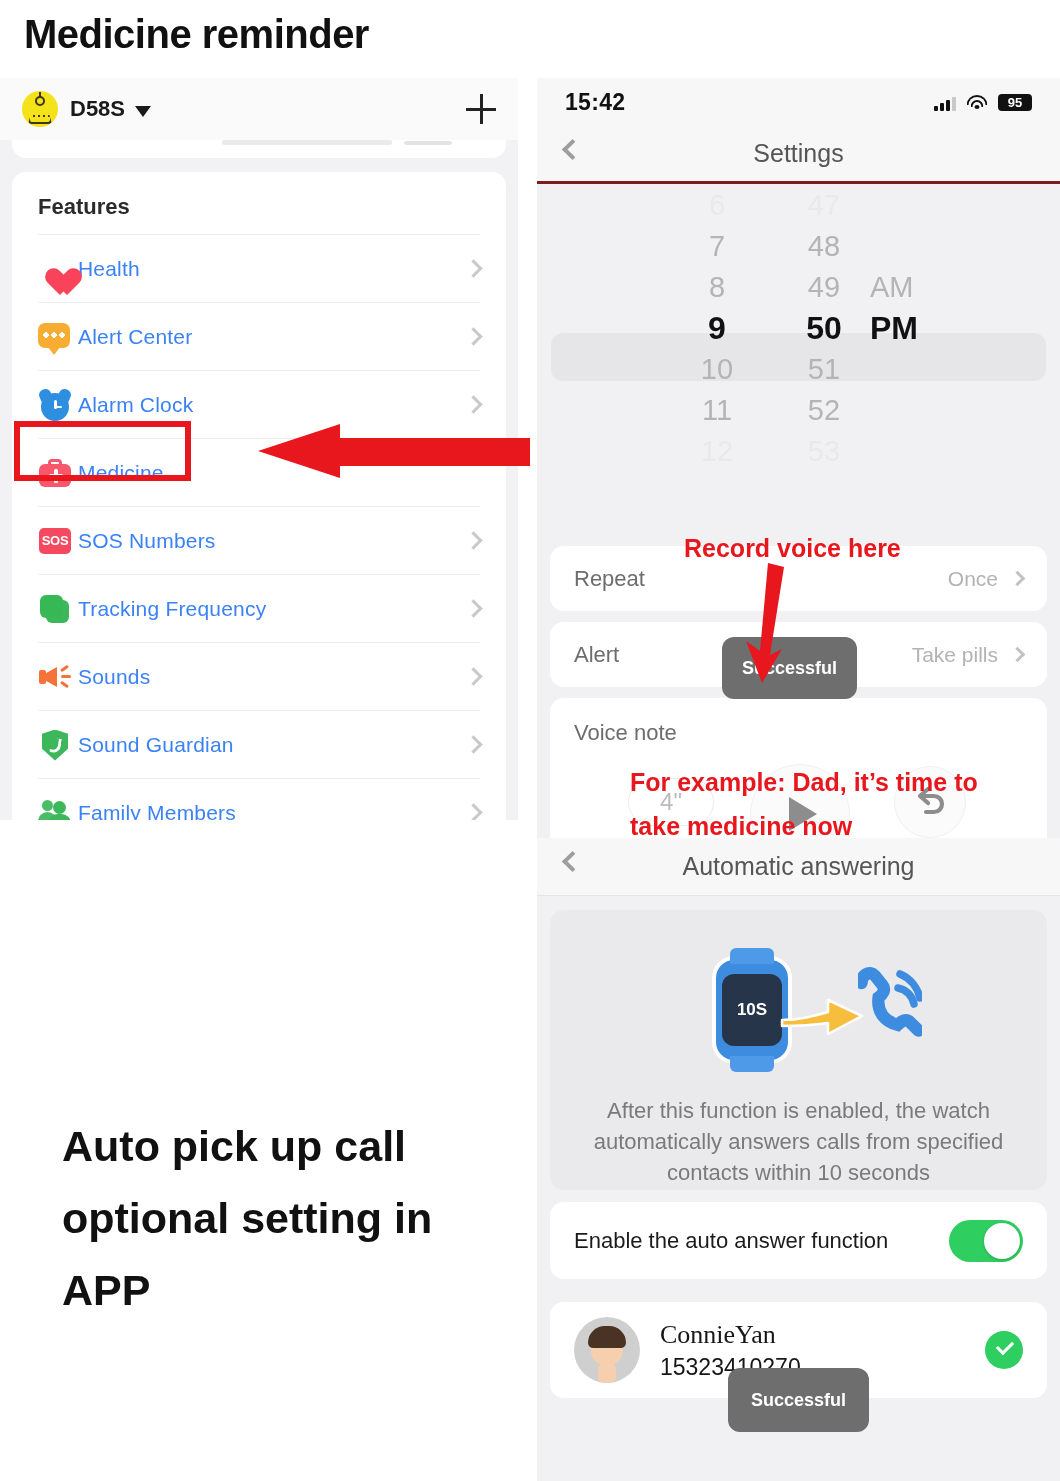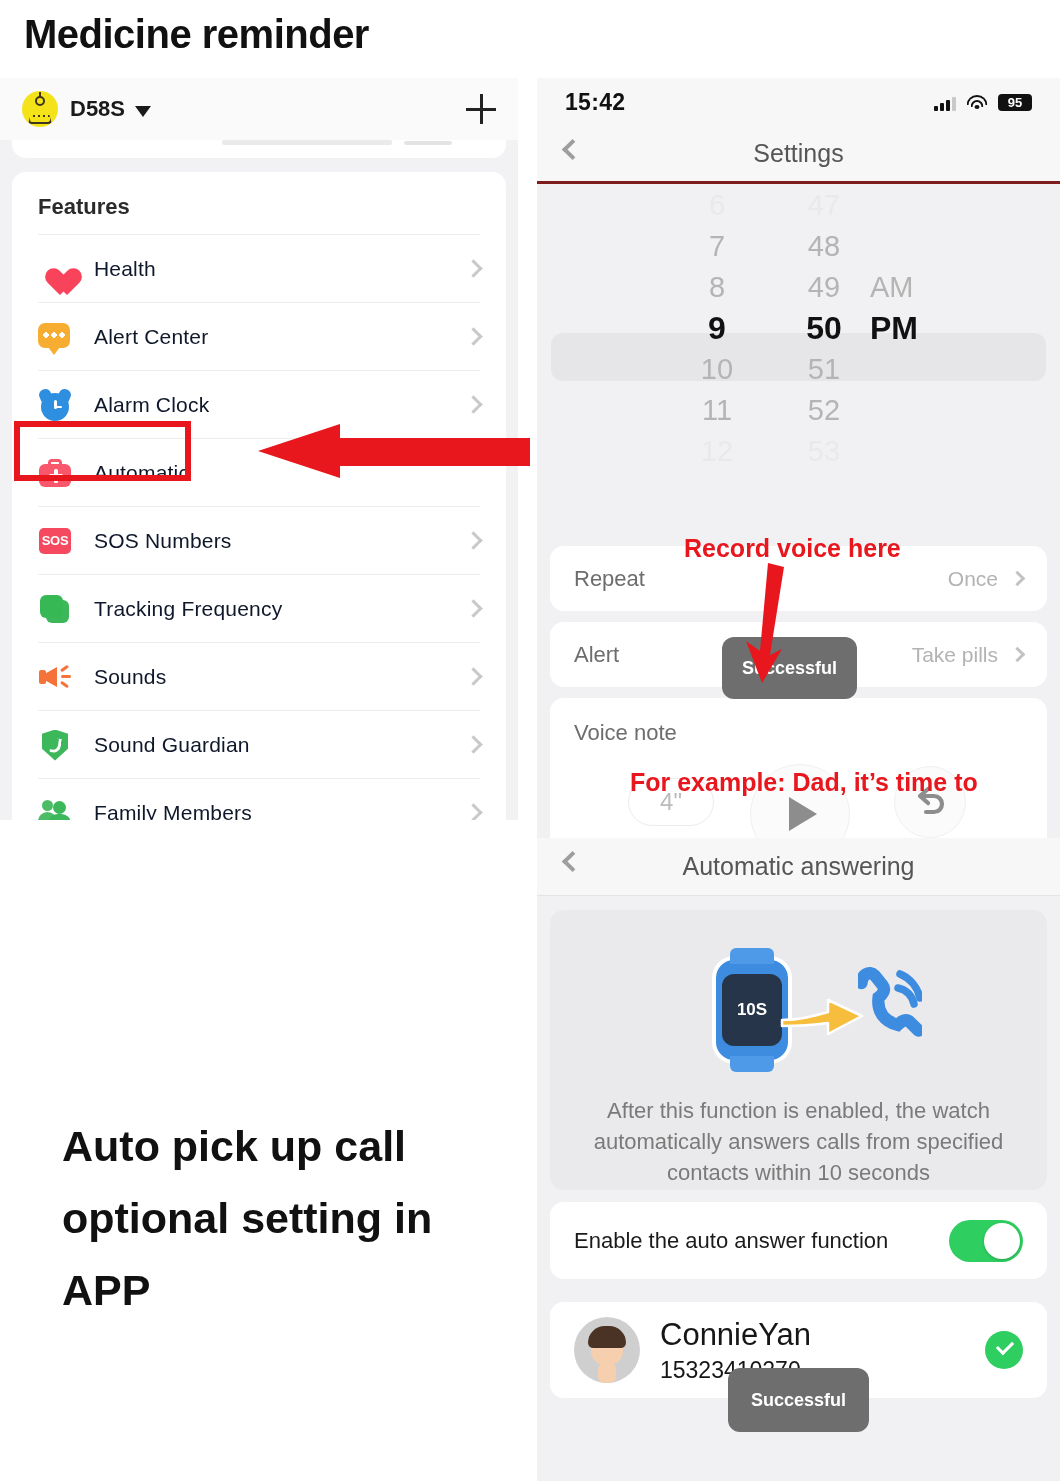--- a/index.html
+++ b/index.html
@@ -94,21 +94,21 @@
     padding: 22px 26px 14px 26px;
   }
   .feat-row {
     display: flex; align-items: center; height: 68px;
     margin: 0 26px; border-top: 1px solid #ededed;
     position: relative;
   }
   .feat-row:first-of-type { border-top: none; }
   .feat-icon { width: 34px; height: 34px; flex: 0 0 auto; position: relative; }
   .feat-label {
-    margin-left: 22px; font-size: 21px; color: #0f172a; letter-spacing: .2px;
+    margin-left: 6px; font-size: 21px; color: #3b82f6; letter-spacing: .2px;
   }
   .chev {
     margin-left: auto; width: 13px; height: 13px;
     border-right: 3px solid #c9c9c9; border-top: 3px solid #c9c9c9;
     transform: rotate(45deg);
   }
 
   
   .ic-heart { }
   .ic-heart:before, .ic-heart:after {
@@ -402,21 +402,21 @@
     background:#f5cfae; border-radius:16px 16px 14px 14px;
   }
   .contact-av .hair {
     position:absolute; left:14px; top:9px; width:38px; height:22px;
     background:#4a3324; border-radius:19px 19px 6px 6px;
   }
   .contact-av .neck {
     position:absolute; left:24px; top:46px; width:18px; height:20px; background:#f5cfae; border-radius:6px;
   }
   .contact-info { margin-left:20px; }
-  .contact-name { font-size:31px; color:#161616; }
+  .contact-name { font-size:26px; color:#161616;font-family:Liberation Serif, serif; }
   .contact-phone { font-size:23px; color:#161616; margin-top:4px; }
   .check-circle {
     margin-left:auto; width:38px; height:38px; border-radius:50%; background:#2fce60;
     position:relative;
   }
   .check-circle:after {
     content:""; position:absolute; left:12px; top:10px; width:13px; height:7px;
     border-left:3.5px solid #fff; border-bottom:3.5px solid #fff; transform: rotate(-45deg);
   }
 
@@ -488,21 +488,21 @@
 
       <div class="feat-row">
         <div class="feat-icon">
           <div class="ic-kit">
               <div class="handle"></div>
               <div class="body"></div>
               <div class="crossV"></div>
               <div class="crossH"></div>
             </div>
         </div>
-        <div class="feat-label">Automatic</div>
+        <div class="feat-label">Medicine</div>
         <div class="chev" style="visibility:hidden"></div>
       </div>
 
       <div class="feat-row">
         <div class="feat-icon">
           <div class="ic-sos">SOS</div>
         </div>
         <div class="feat-label">SOS Numbers</div>
         <div class="chev"></div>
       </div>
@@ -651,20 +651,21 @@
       </div>
     </div>
   </div>
 
   <div class="ann-red" id="ann-record">Record voice here</div>
   <svg id="arrow-voice" viewBox="0 0 70 120">
     <polygon points="28,0 44,4 30,92 42,86 22,120 6,78 20,88" fill="#e8161d"></polygon>
   </svg>
   <div class="toast" id="toast1">Successful</div>
   <div class="ann-red" id="ann-example1">For example: Dad, it’s time to</div>
+  <div class="ann-red" id="ann-example2">take medicine now</div>
 
   <div class="right2">
 
     <div class="navbar2">
       <div class="nav-back"></div>
       <div class="nav-title2">Automatic answering</div>
     </div>
 
     <div class="info-card">
       <div class="illus">

